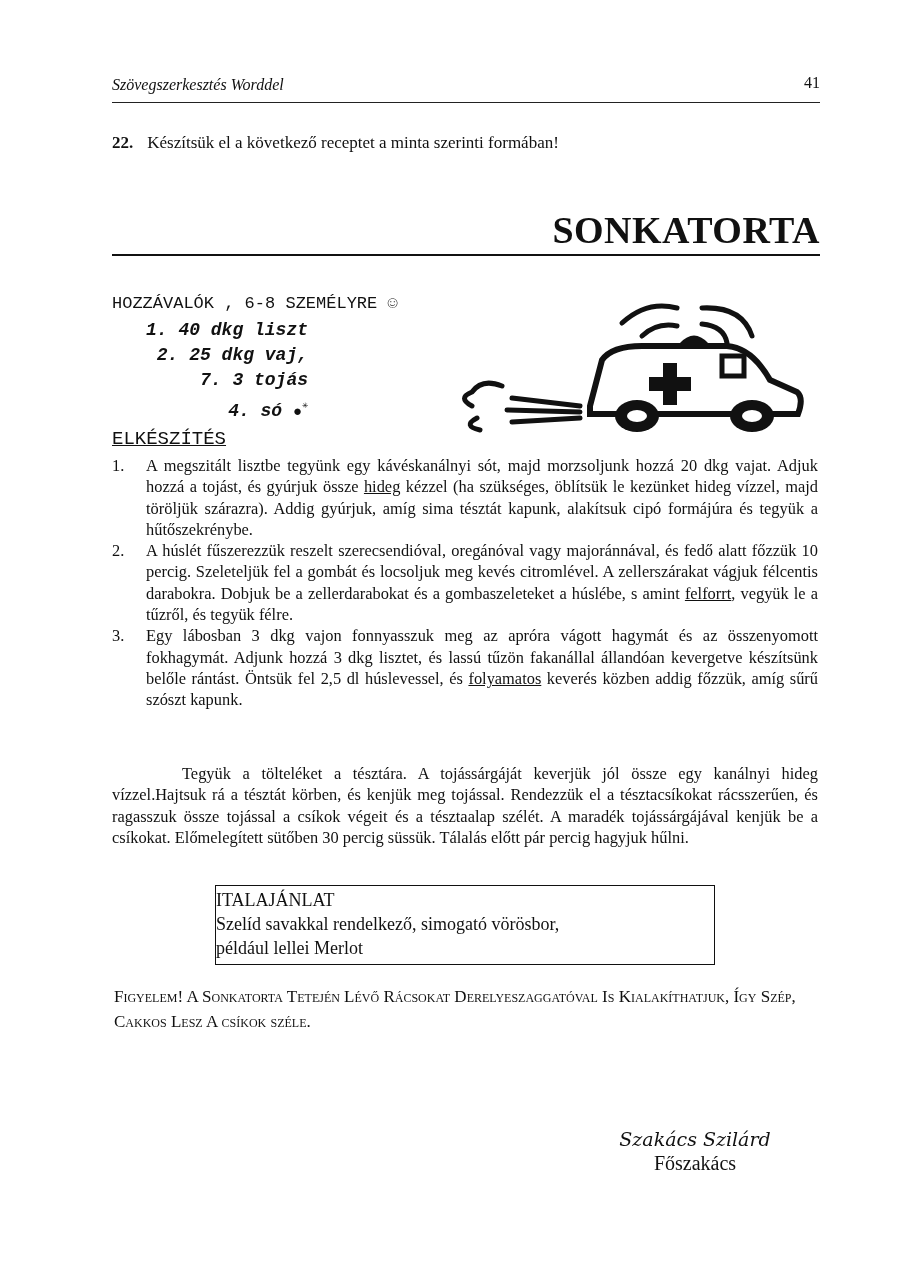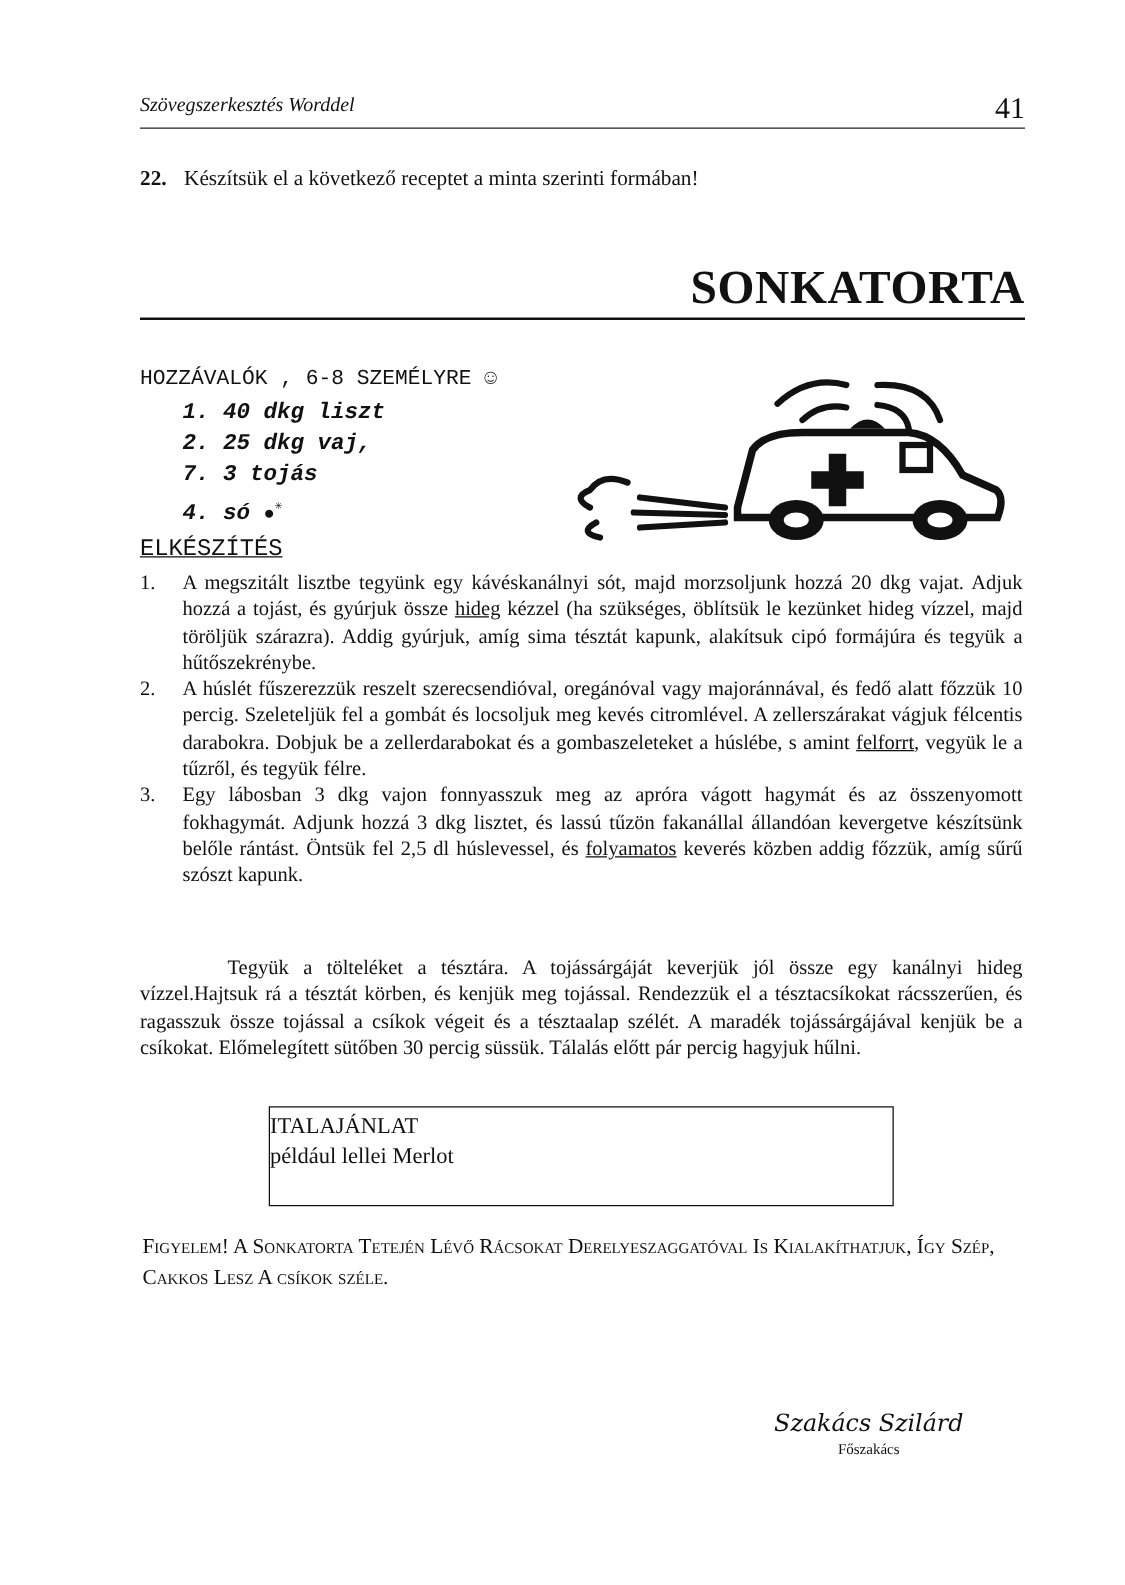--- a/index.html
+++ b/index.html
@@ -1,38 +1,38 @@
 <!DOCTYPE html>
 <html><head>
 <meta charset="utf-8">
 <style>
   html, body { margin:0; padding:0; background:#ffffff; }
   body { width:900px; height:1268px; position:relative; overflow:hidden; color:#111; font-family:"Liberation Serif", serif; }
   .abs { position:absolute; }
   .running-head { left:112px; top:76px; width:708px; height:26px; border-bottom:1.5px solid #222; }
   .running-head .title { position:absolute; left:0; top:0; font-style:italic; font-size:16px; }
-  .running-head .pnum { position:absolute; right:0; top:-2px; font-size:24px; }
+  .running-head .pnum { position:absolute; right:0; top:-2px; font-size:16px; }
   .task { left:112px; top:133px; font-size:17px; }
   .task b { margin-right:14px; }
   .main-title { left:112px; top:206px; width:708px; height:48px; border-bottom:2px solid #111; text-align:right; font-weight:bold; font-size:38px; letter-spacing:0.5px; line-height:48px; }
   .ingr-head { left:112px; top:294px; font-family:"Liberation Mono", monospace; font-size:17px; }
   .ingr-list { left:146px; top:318px; margin:0; padding:0; list-style:none; font-family:"Liberation Mono", monospace; font-style:italic; font-weight:bold; font-size:18px; }
-  .ingr-list li { height:25px; line-height:25px; }
+  .ingr-list li { height:25px; line-height:25px;text-align:right; }
   .section-head { left:112px; top:428px; font-size:19px; text-decoration:underline;font-family:Liberation Mono, monospace; }
   .steps { left:112px; top:455px; width:706px; font-size:16.4px; line-height:21.3px; }
   .step { display:flex; text-align:justify; }
   .step .num { width:34px; flex:none; }
   .step .txt { flex:1; text-align:justify; }
   .hl { font-weight:normal; text-decoration:underline; }
   .para { left:112px; top:763px; width:706px; font-size:16.4px; line-height:21.3px; text-align:justify; text-indent:70px; }
   .box { left:215px; top:885px; width:500px; height:80px; border:1.5px solid #111; font-size:18px; line-height:24px; padding-top:2px; box-sizing:border-box; }
   .note { left:114px; top:984px; width:700px; font-size:17px; line-height:25px; font-variant:small-caps; }
   .sig { left:600px; top:1128px; width:190px; text-align:center; }
   .sig .name { font-style:italic; font-size:19px; font-family:"DejaVu Serif", serif; }
-  .sig .role { font-size:12px; margin-top:2px; }
+  .sig .role { font-size:20px; margin-top:2px; }
   .car { left:452px; top:288px; width:372px; height:150px; }
 </style>
 </head>
 <body>
 
 <div class="abs running-head">
   <span class="title">Szövegszerkesztés Worddel</span>
   <span class="pnum">41</span>
 </div>
 
@@ -88,20 +88,21 @@
   <div class="step">
     <span class="num">3.</span>
     <span class="txt"><span>Egy lábosban 3 dkg vajon fonnyasszuk meg az apróra vágott hagymát és az összenyomott fokhagymát. Adjunk hozzá 3 dkg lisztet, és lassú tűzön fakanállal állandóan kevergetve készítsünk belőle rántást. Öntsük fel 2,5 dl húslevessel, és </span><span class="hl">folyamatos</span><span> keverés közben addig főzzük, amíg sűrű szószt kapunk.</span></span>
   </div>
 </div>
 
 <div class="abs para">Tegyük a tölteléket a tésztára. A tojássárgáját keverjük jól össze egy kanálnyi hideg vízzel.Hajtsuk rá a tésztát körben, és kenjük meg tojással. Rendezzük el a tésztacsíkokat rácsszerűen, és ragasszuk össze tojással a csíkok végeit és a tésztaalap szélét. A maradék tojássárgájával kenjük be a csíkokat. Előmelegített sütőben 30 percig süssük. Tálalás előtt pár percig hagyjuk hűlni.</div>
 
 <div class="abs box">
   <div>ITALAJÁNLAT</div>
+  <div>Szelíd savakkal rendelkező, simogató vörösbor,</div>
   <div>például lellei Merlot</div>
 </div>
 
 <div class="abs note">Figyelem! A Sonkatorta Tetején Lévő Rácsokat Derelyeszaggatóval Is Kialakíthatjuk, Így Szép, Cakkos Lesz A csíkok széle.</div>
 
 <div class="abs sig">
   <div class="name">Szakács Szilárd</div>
   <div class="role">Főszakács</div>
 </div>
 

